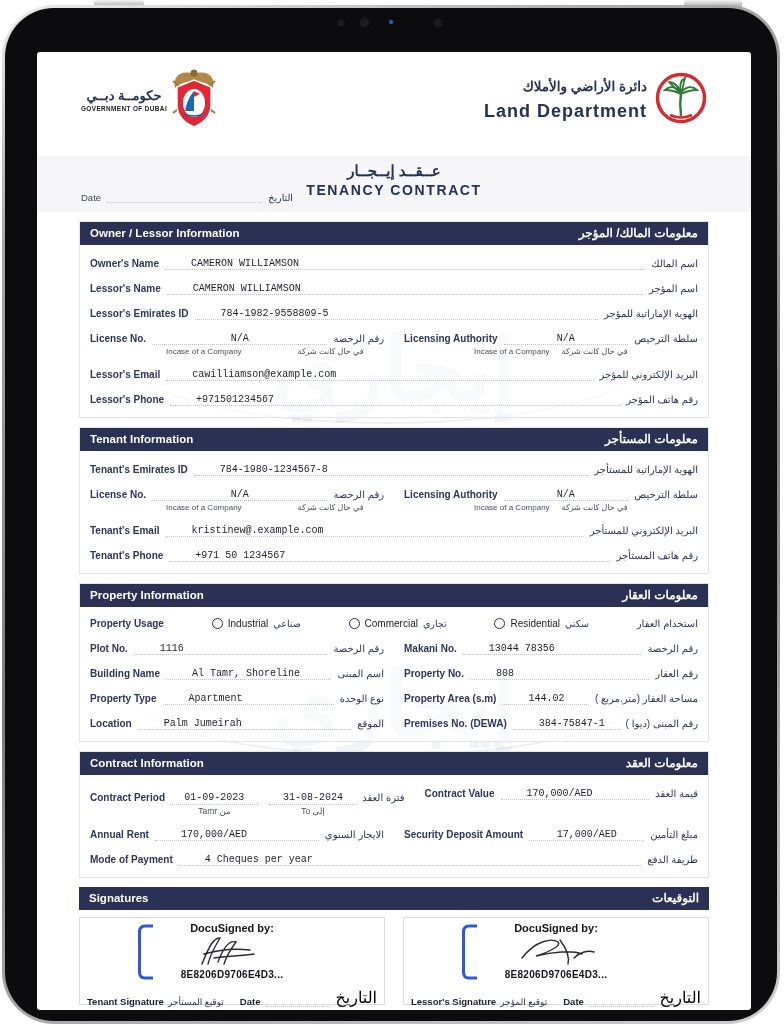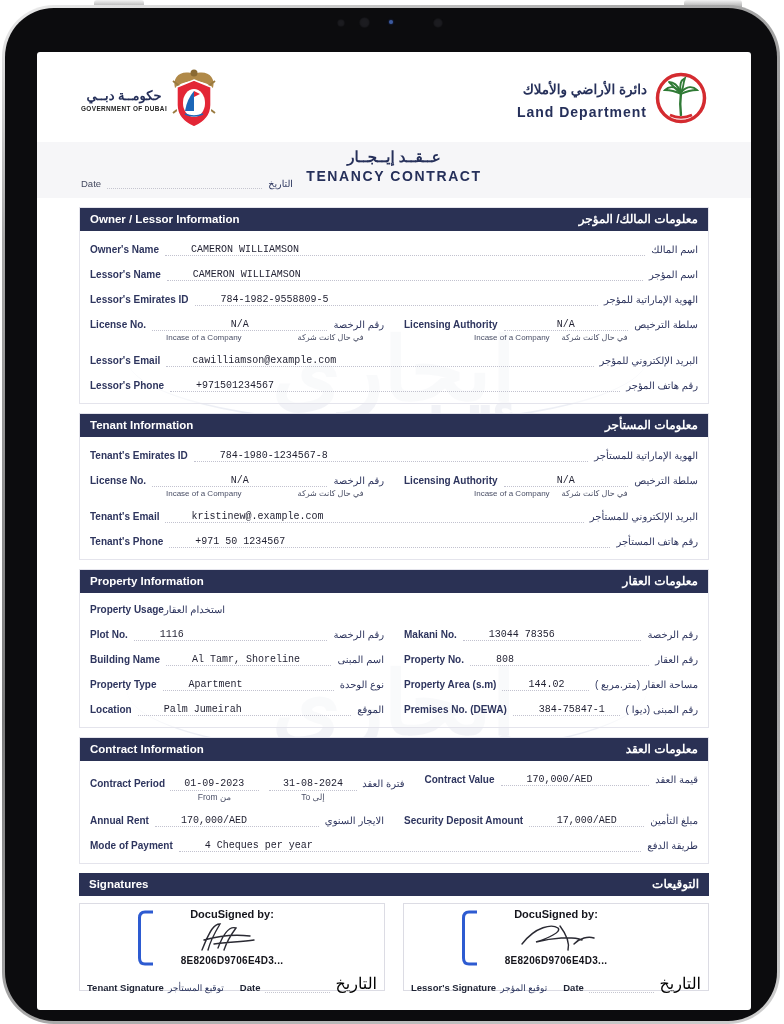--- a/index.html
+++ b/index.html
@@ -20,23 +20,23 @@
 
   
   .logos{height:80px;display:flex;justify-content:space-between;align-items:center;padding:8px 44px 0;position:relative;z-index:1;}
   .gov{display:flex;align-items:center;gap:0;}
   .gov-text{text-align:center;}
   .gov-ar{font-size:13px;font-weight:bold;color:#26305a;}
   .gov-en{font-size:6.4px;font-weight:bold;color:#222;letter-spacing:.4px;margin-top:2px;}
   .land{display:flex;align-items:center;gap:8px;}
   .land-text{text-align:right;color:#26305a;}
   .land-ar{font-size:13.5px;font-weight:bold;}
-  .land-en{font-size:14px;font-weight:bold;letter-spacing:1px;margin-top:7px;}
-
-  .datebar{position:relative;height:56px;background:#f6f6f8;margin-top:2px;z-index:1;}
+  .land-en{font-size:18px;font-weight:bold;letter-spacing:1px;margin-top:7px;}
+
+  .datebar{position:relative;height:56px;background:#f6f6f8;margin-top:16px;z-index:1;}
   .title-block{position:absolute;left:0;right:0;top:6px;text-align:center;color:#26305a;}
   .title-ar{font-size:15px;font-weight:bold;letter-spacing:1px;}
   .title-en{font-size:14px;font-weight:bold;letter-spacing:1.6px;margin-top:2px;}
   .datefield{position:absolute;left:44px;bottom:9px;display:flex;align-items:flex-end;width:212px;}
   .datefield .dlabel{font-size:9.5px;color:#44495f;}
   .dotline{flex:1;border-bottom:1.3px dotted #c5c5cf;margin:0 6px;height:10px;}
   .datefield .dar{font-size:9.5px;color:#26305a;}
 
   
   .doc{position:relative;padding:0 42px;z-index:1;}
@@ -288,20 +288,37 @@
         </div>
 
         <div class="card">
           <div class="card-h">
             <span class="t">Property Information</span>
             <span class="ta" dir="rtl">معلومات العقار</span>
           </div>
           <div class="card-b">
             <div class="f">
               <span class="lbl">Property Usage</span>
+              <span class="opts">
+                <span class="opt">
+                  <span class="radio"></span>
+                  <span>Industrial</span>
+                  <span class="oar" dir="rtl">صناعي</span>
+                </span>
+                <span class="opt">
+                  <span class="radio"></span>
+                  <span>Commercial</span>
+                  <span class="oar" dir="rtl">تجاري</span>
+                </span>
+                <span class="opt">
+                  <span class="radio"></span>
+                  <span>Residential</span>
+                  <span class="oar" dir="rtl">سكني</span>
+                </span>
+              </span>
               <span class="ar" dir="rtl">استخدام العقار</span>
             </div>
             <div class="cols">
               <div class="half">
                 <div class="f">
                   <span class="lbl">Plot No.</span>
                   <span class="mid">
                       <span class="val">1116</span>
                     </span>
                   <span class="ar" dir="rtl">رقم الرخصة</span>
@@ -367,21 +384,21 @@
             <span class="t">Contract Information</span>
             <span class="ta" dir="rtl">معلومات العقد</span>
           </div>
           <div class="card-b">
             <div class="cols">
               <div class="half" style="flex:1.15;">
                 <div class="f" style="align-items:flex-end;">
                   <span class="lbl raise">Contract Period</span>
                   <span class="pcol">
                     <span class="pline"><span class="val">01-09-2023</span></span>
-                    <span class="psub"><span>From</span> <span dir="rtl">من</span></span>
+                    <span class="psub"><span>Tamr</span> <span dir="rtl">من</span></span>
                   </span>
                   <span class="pcol">
                     <span class="pline"><span class="val">31-08-2024</span></span>
                     <span class="psub"><span>To</span> <span dir="rtl">إلى</span></span>
                   </span>
                   <span class="ar raise" dir="rtl">فترة العقد</span>
                 </div>
               </div>
               <div class="half">
                 <div class="f">

